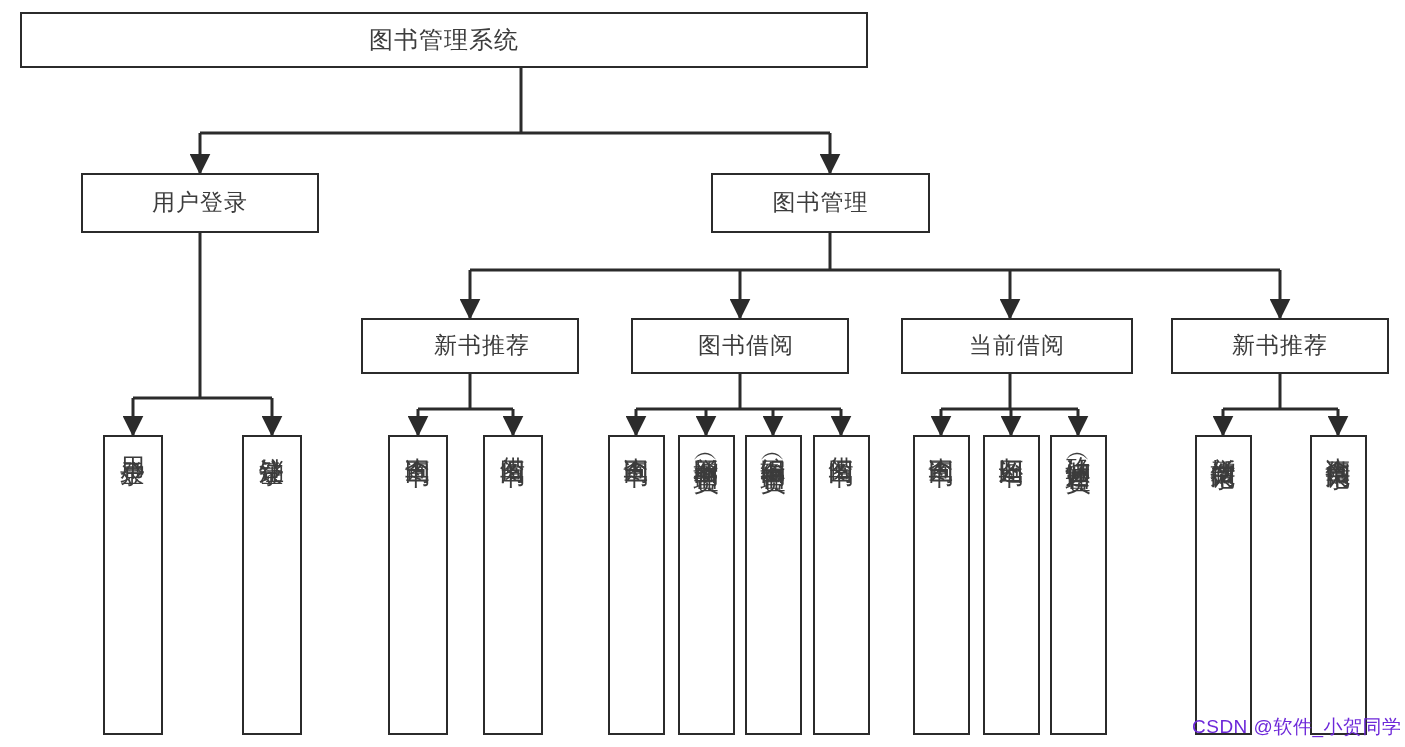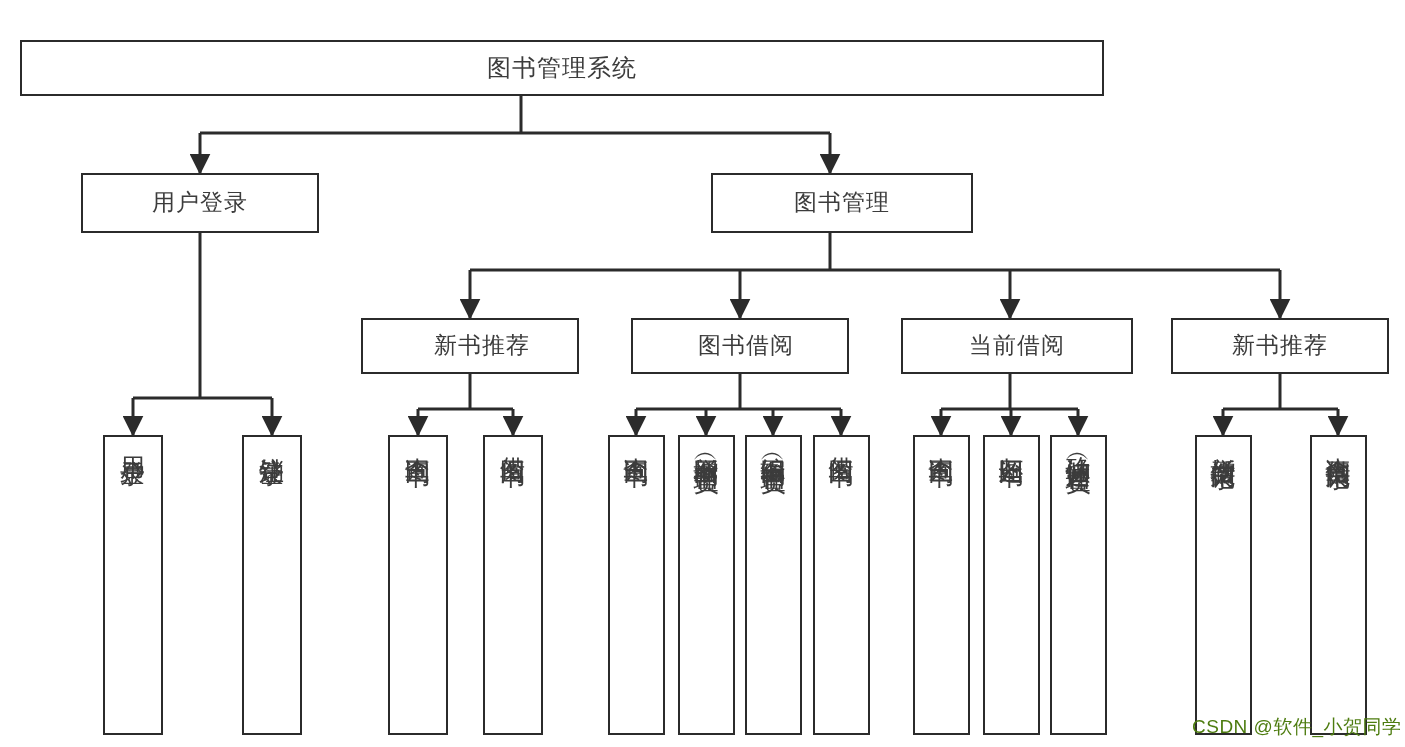--- a/index.html
+++ b/index.html
@@ -59,21 +59,21 @@
     writing-mode: vertical-rl;
     text-orientation: upright;
     font-size: 25px;
     line-height: 1.04;
     letter-spacing: 2px;
     margin: 0 auto;
     white-space: nowrap;
   }
   .watermark {
     position: absolute;
-    color: #4d7c0f;
+    color: #6d28d9;
     font-size: 19px;
     letter-spacing: 0.5px;
     white-space: nowrap;
     user-select: none;
   }
 </style>
 </head>
 <body>
 
 <div id="canvas">
@@ -114,28 +114,28 @@
         <path d="M 941 409 L 941 435" marker-end="url(#arrow)"></path>
         <path d="M 1011 409 L 1011 435" marker-end="url(#arrow)"></path>
         <path d="M 1078 409 L 1078 435" marker-end="url(#arrow)"></path>
         <path d="M 1280 374 L 1280 409"></path>
         <path d="M 1223 409 L 1338 409"></path>
         <path d="M 1223 409 L 1223 435" marker-end="url(#arrow)"></path>
         <path d="M 1338 409 L 1338 435" marker-end="url(#arrow)"></path>
       </g>
   </svg>
 
-  <div class="node h root" id="n-root" style="left: 20px; top: 12px; width: 1084px; height: 56px; margin-top: 28px;">
+  <div class="node h root" id="n-root" style="left: 20px; top: 12px; width: 848px; height: 56px;">
     <span class="label">图书管理系统</span>
   </div>
 
   <div class="node h" id="n-l1-0" style="left: 81px; top: 173px; width: 238px; height: 60px;">
     <span class="label">用户登录</span>
   </div>
-  <div class="node h" id="n-l1-1" style="left: 711px; top: 173px; width: 262px; height: 60px;">
+  <div class="node h" id="n-l1-1" style="left: 711px; top: 173px; width: 219px; height: 60px;">
     <span class="label">图书管理</span>
   </div>
 
   <div class="node h" id="n-l2-0" style="left: 361px; top: 318px; width: 218px; height: 56px; padding-left: 24px;">
     <span class="label">新书推荐</span>
   </div>
   <div class="node h" id="n-l2-1" style="left: 631px; top: 318px; width: 218px; height: 56px; padding-left: 12px;">
     <span class="label">图书借阅</span>
   </div>
   <div class="node h" id="n-l2-2" style="left: 901px; top: 318px; width: 232px; height: 56px;">

